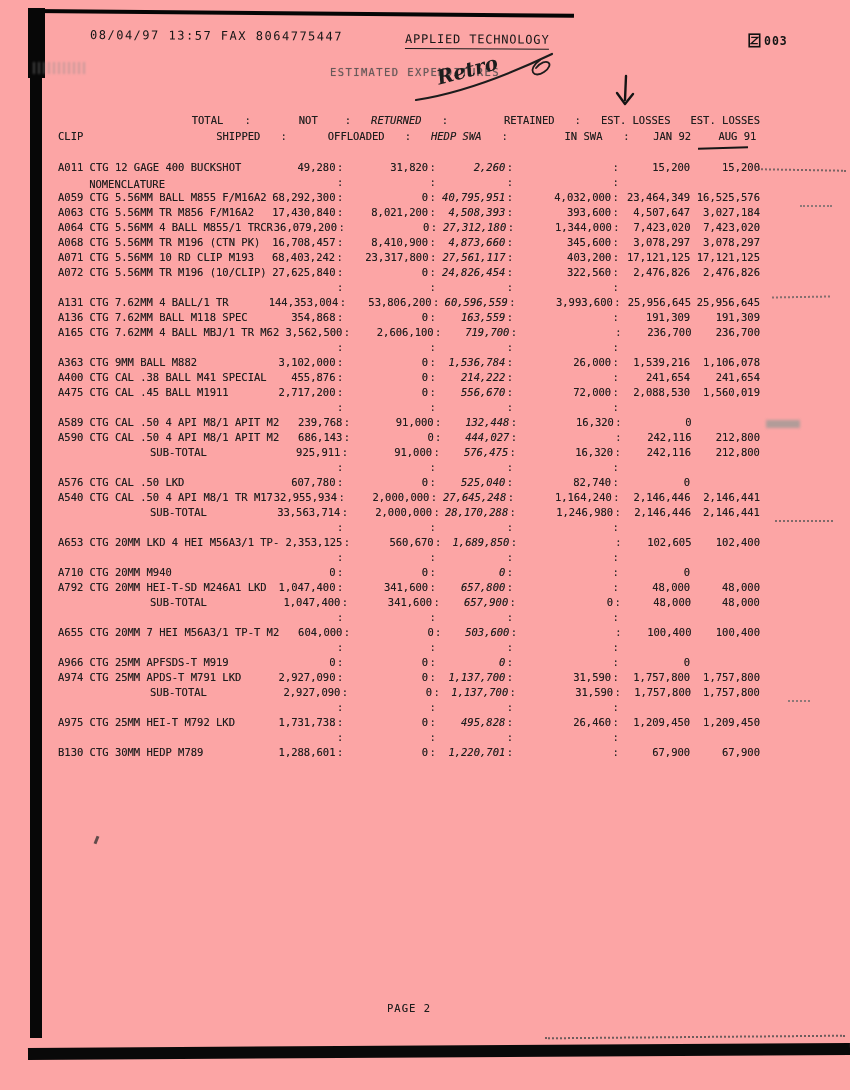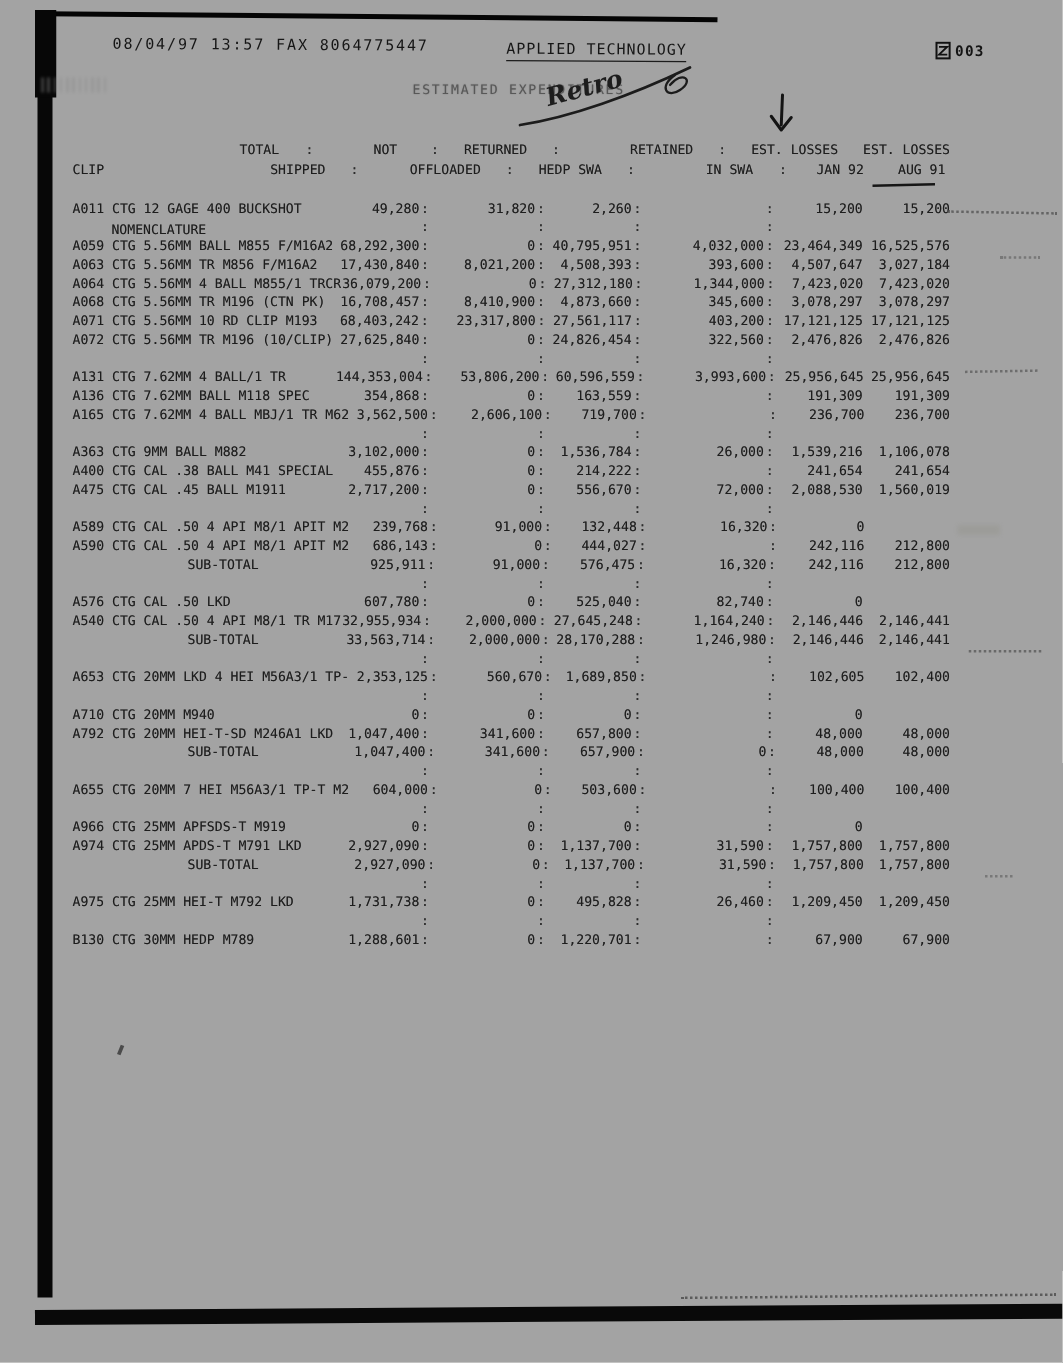--- a/index.html
+++ b/index.html
@@ -4,21 +4,21 @@
 <style>
   * { margin:0; padding:0; box-sizing:border-box; }
   html,body { width:850px; height:1090px; }
   body {
     position:relative;
     background:#faf9f5;
     font-family:"DejaVu Sans Mono", monospace;
     color:#1d1d1d;
     overflow:hidden;
   }
-  .page { position:absolute; inset:0; background:#a3a3a3; }
+  .page { position:absolute; inset:0; background:#fca5a5; }
 
   
   .top-line { position:absolute; left:34px; top:9px; width:540px; height:4px; background:#050505; transform:rotate(0.5deg); transform-origin:left center; }
   .left-bar  { position:absolute; left:30px; top:8px;  width:12px; height:1030px; background:#070707; }
   .left-bar2 { position:absolute; left:28px; top:8px;  width:17px; height:70px;  background:#070707; }
   .bottom-bar{ position:absolute; left:28px; top:1048px; width:822px; height:12px; background:#090909; transform:rotate(-0.35deg); transform-origin:left center; }
   .bottom-dots{ position:absolute; left:545px; top:1036px; width:300px; border-top:2px dotted #4a4a4a; transform:rotate(-0.5deg); opacity:.8; }
   .smudge { position:absolute; left:33px; top:62px; width:52px; height:12px; opacity:.45; filter:blur(1.3px);
             background:repeating-linear-gradient(90deg,#8a8a8a 0 2px,transparent 2px 5px); }
   .noise { position:absolute; opacity:.75; }
@@ -51,21 +51,21 @@
   
   .thead { position:absolute; left:58px; top:112px; width:702px; }
   .tbody { position:absolute; left:58px; top:160px; width:702px; }
   .trow  { display:flex; height:15px; line-height:15px; font-size:10.5px; white-space:pre;
            text-shadow:0 0 0.4px rgba(20,20,20,.45); }
   .thead .trow { height:16px; line-height:16px;gap:20px; }
   .cell { display:block; overflow:visible; }
   .desc { width:232px; text-align:left; position:relative; }
   .desc.subtotal { padding-left:92px; }
   .num  { text-align:right; }
-  .c1 { width:70px; } .c2 { width:68px;margin-left:21px; } .c3 { width:74px; }
+  .c1 { width:70px; } .c2 { width:68px;margin-left:21px; } .c3 { width:74px;font-style:italic; }
   .c4 { width:66px;margin-left:36px; } .c5 { width:76px; } .c6 { width:76px; }
   .sep { width:10px; text-align:center; color:#2c2c2c; }
   .hc  { text-align:center; }
   .hcode { position:absolute; left:0; top:0; }
   .hnomen{ display:block; text-align:center; }
 
   .page-footer { position:absolute; left:58px; top:1002px; width:702px; text-align:center;
                  font-size:10.5px; letter-spacing:1px; color:#1d1d1d;
                  text-shadow:0 0 0.4px rgba(20,20,20,.45); }
 </style>
@@ -165,20 +165,21 @@
       <div class="trow spacer"><span class="cell desc"></span><span class="cell num c1"></span><span class="sep">:</span><span class="cell num c2"></span><span class="sep">:</span><span class="cell num c3"></span><span class="sep">:</span><span class="cell num c4"></span><span class="sep">:</span><span class="cell num c5"></span><span class="cell num c6"></span></div>
       <div class="trow"><span class="cell desc">A966 CTG 25MM APFSDS-T M919</span><span class="cell num c1">0</span><span class="sep">:</span><span class="cell num c2">0</span><span class="sep">:</span><span class="cell num c3">0</span><span class="sep">:</span><span class="cell num c4"></span><span class="sep">:</span><span class="cell num c5">0</span><span class="cell num c6"></span></div>
       <div class="trow"><span class="cell desc">A974 CTG 25MM APDS-T M791 LKD</span><span class="cell num c1">2,927,090</span><span class="sep">:</span><span class="cell num c2">0</span><span class="sep">:</span><span class="cell num c3">1,137,700</span><span class="sep">:</span><span class="cell num c4">31,590</span><span class="sep">:</span><span class="cell num c5">1,757,800</span><span class="cell num c6">1,757,800</span></div>
       <div class="trow"><span class="cell desc subtotal">SUB-TOTAL</span><span class="cell num c1">2,927,090</span><span class="sep">:</span><span class="cell num c2">0</span><span class="sep">:</span><span class="cell num c3">1,137,700</span><span class="sep">:</span><span class="cell num c4">31,590</span><span class="sep">:</span><span class="cell num c5">1,757,800</span><span class="cell num c6">1,757,800</span></div>
       <div class="trow spacer"><span class="cell desc"></span><span class="cell num c1"></span><span class="sep">:</span><span class="cell num c2"></span><span class="sep">:</span><span class="cell num c3"></span><span class="sep">:</span><span class="cell num c4"></span><span class="sep">:</span><span class="cell num c5"></span><span class="cell num c6"></span></div>
       <div class="trow"><span class="cell desc">A975 CTG 25MM HEI-T M792 LKD</span><span class="cell num c1">1,731,738</span><span class="sep">:</span><span class="cell num c2">0</span><span class="sep">:</span><span class="cell num c3">495,828</span><span class="sep">:</span><span class="cell num c4">26,460</span><span class="sep">:</span><span class="cell num c5">1,209,450</span><span class="cell num c6">1,209,450</span></div>
       <div class="trow spacer"><span class="cell desc"></span><span class="cell num c1"></span><span class="sep">:</span><span class="cell num c2"></span><span class="sep">:</span><span class="cell num c3"></span><span class="sep">:</span><span class="cell num c4"></span><span class="sep">:</span><span class="cell num c5"></span><span class="cell num c6"></span></div>
       <div class="trow"><span class="cell desc">B130 CTG 30MM HEDP M789</span><span class="cell num c1">1,288,601</span><span class="sep">:</span><span class="cell num c2">0</span><span class="sep">:</span><span class="cell num c3">1,220,701</span><span class="sep">:</span><span class="cell num c4"></span><span class="sep">:</span><span class="cell num c5">67,900</span><span class="cell num c6">67,900</span></div>
     </div>
 
+  <div class="page-footer">PAGE 2</div>
 
   <div class="noise n1"></div>
   <div class="noise n2"></div>
   <div class="noise n3"></div>
   <div class="noise n4"></div>
   <div class="noise n5"></div>
   <div class="noise n6"></div>
   <div class="noise n8"></div>
   <div class="bottom-dots"></div>
   <div class="bottom-bar"></div>

